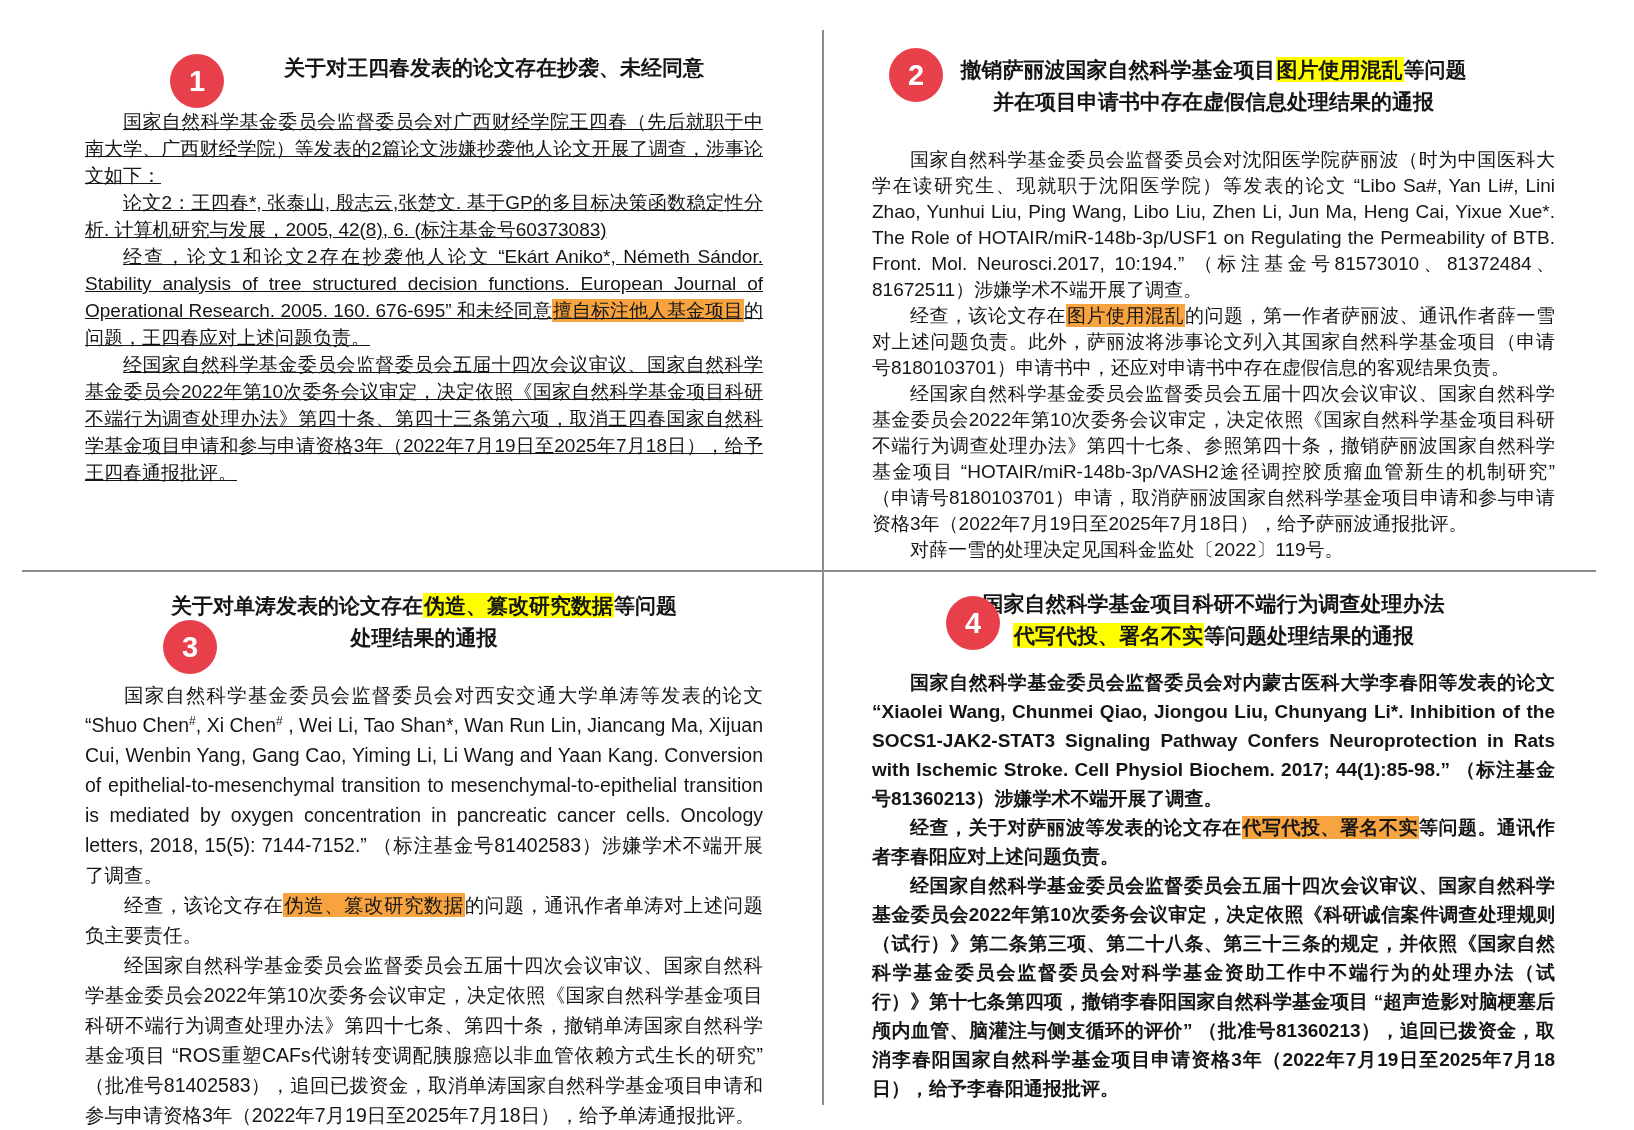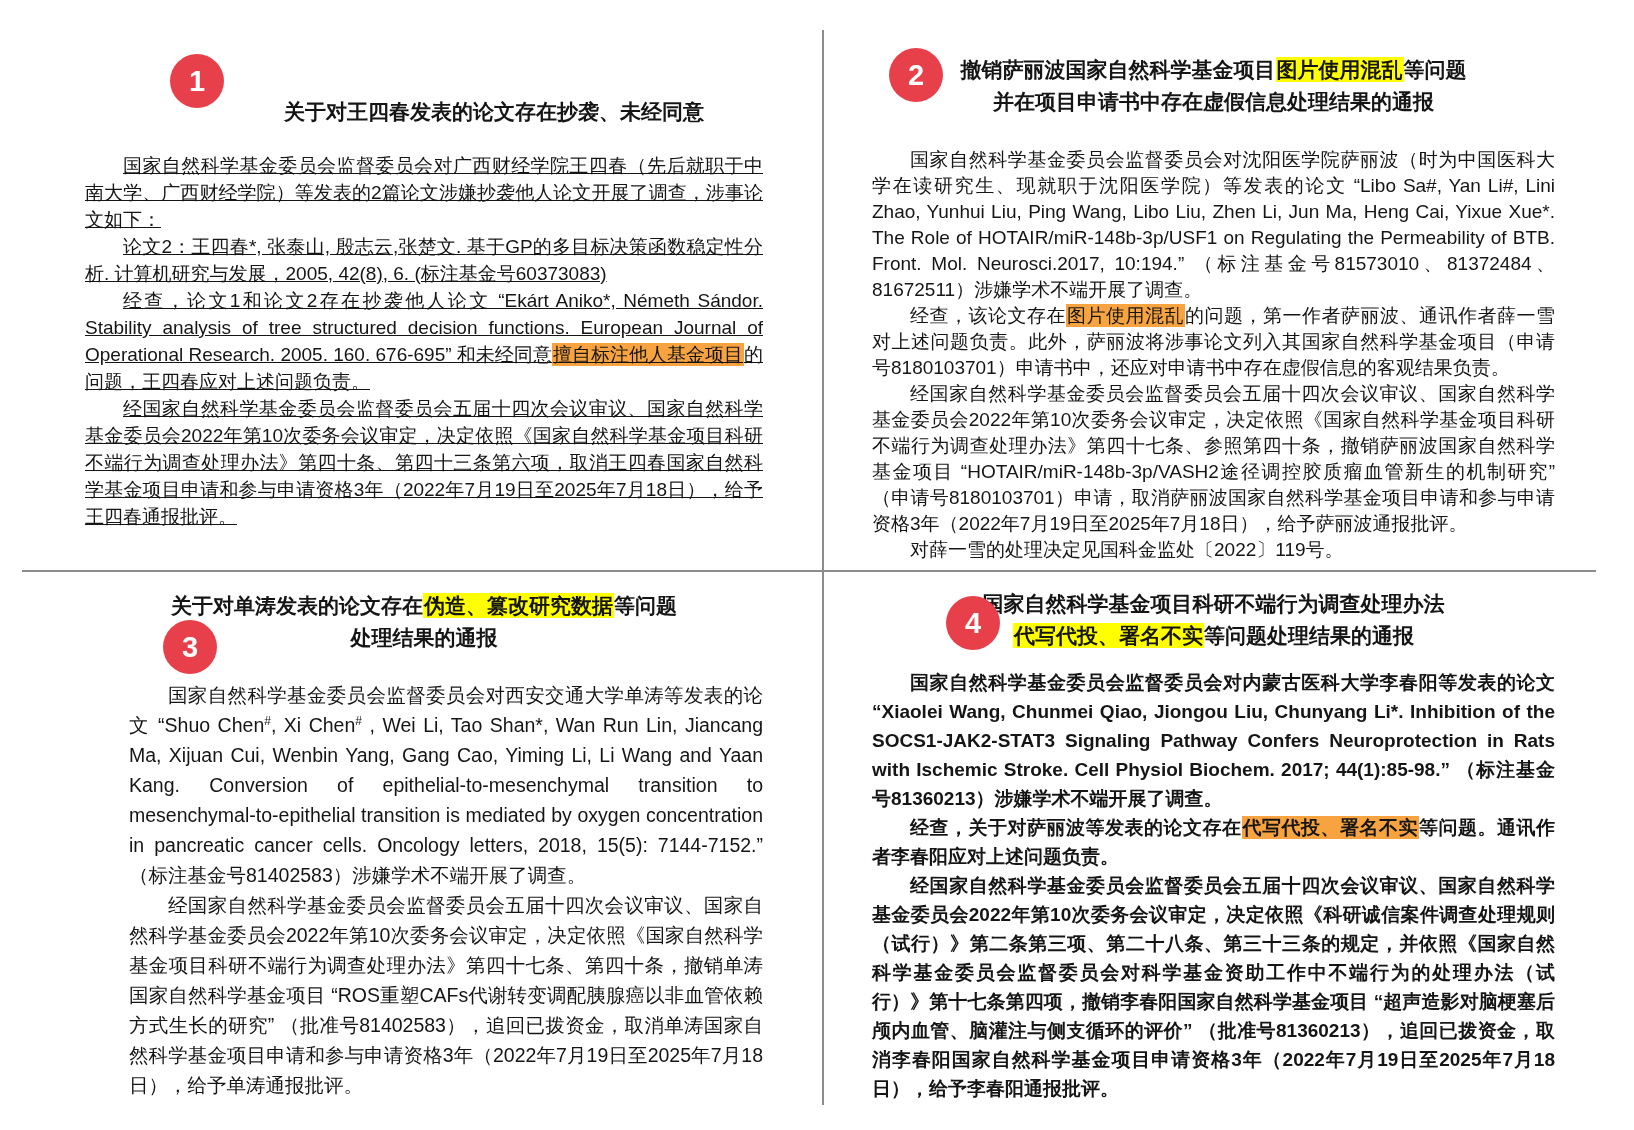--- a/index.html
+++ b/index.html
@@ -27,27 +27,27 @@
     position:absolute;width:54px;height:54px;border-radius:50%;
     background:var(--red);color:#fff;font-weight:bold;font-size:29px;
     display:flex;align-items:center;justify-content:center;z-index:2;
   }
   #q1 .badge{left:85px;top:2px;}
   #q2 .badge{left:17px;top:-6px;}
   #q3 .badge{left:78px;top:30px;}
   #q4 .badge{left:74px;top:8px;}
 
   .title{text-align:center;font-size:21px;line-height:32px;font-weight:600;}
-  #q1 .title{padding-left:140px;margin-top:44px;}
+  #q1 .title{padding-left:140px;}
   .title-line{white-space:nowrap;}
 
   .body{text-align:justify;font-size:19px;}
   #q1 .body{margin-top:24px;line-height:27px;text-decoration:underline;}
   #q2 .body{margin-top:29px;line-height:26px;}
-  #q3 .body{margin-top:26px;line-height:30px;font-size:19.5px;margin-left:44px;}
+  #q3 .body{margin-top:26px;line-height:30px;font-size:19.5px;}
   #q4 .body{margin-top:16px;line-height:29px;font-weight:bold;}
   .para{margin:0;text-indent:2em;}
 
   .hl-yellow{background:var(--yellow);padding:1px 1px;}
   .hl-orange{background:var(--orange);padding:1px 1px;}
   sup{font-size:12px;line-height:0;}
 </style>
 </head>
 <body>
 
@@ -88,20 +88,21 @@
 <section id="q3" class="quadrant">
   <div class="badge">
     <span>3</span>
   </div>
   <div class="title">
       <div class="title-line"><span>关于对单涛发表的论文存在</span><span class="hl-yellow">伪造、篡改研究数据</span><span>等问题</span></div>
       <div class="title-line"><span>处理结果的通报</span></div>
     </div>
   <div class="body">
       <p class="para"><span>国家自然科学基金委员会监督委员会对西安交通大学单涛等发表的论文 “Shuo Chen</span><sup>#</sup><span>, Xi Chen</span><sup>#</sup><span> , Wei Li, Tao Shan*, Wan Run Lin, Jiancang Ma, Xijuan Cui, Wenbin Yang, Gang Cao, Yiming Li, Li Wang and Yaan Kang. Conversion of epithelial-to-mesenchymal transition to mesenchymal-to-epithelial transition is mediated by oxygen concentration in pancreatic cancer cells. Oncology letters, 2018, 15(5): 7144-7152.” （标注基金号81402583）涉嫌学术不端开展了调查。</span></p>
+      <p class="para"><span>经查，该论文存在</span><span class="hl-orange">伪造、篡改研究数据</span><span>的问题，通讯作者单涛对上述问题负主要责任。</span></p>
       <p class="para"><span>经国家自然科学基金委员会监督委员会五届十四次会议审议、国家自然科学基金委员会2022年第10次委务会议审定，决定依照《国家自然科学基金项目科研不端行为调查处理办法》第四十七条、第四十条，撤销单涛国家自然科学基金项目 “ROS重塑CAFs代谢转变调配胰腺癌以非血管依赖方式生长的研究” （批准号81402583），追回已拨资金，取消单涛国家自然科学基金项目申请和参与申请资格3年（2022年7月19日至2025年7月18日），给予单涛通报批评。</span></p>
     </div>
 </section>
 
 <section id="q4" class="quadrant">
   <div class="badge">
     <span>4</span>
   </div>
   <div class="title">
       <div class="title-line"><span>国家自然科学基金项目科研不端行为调查处理办法</span></div>

